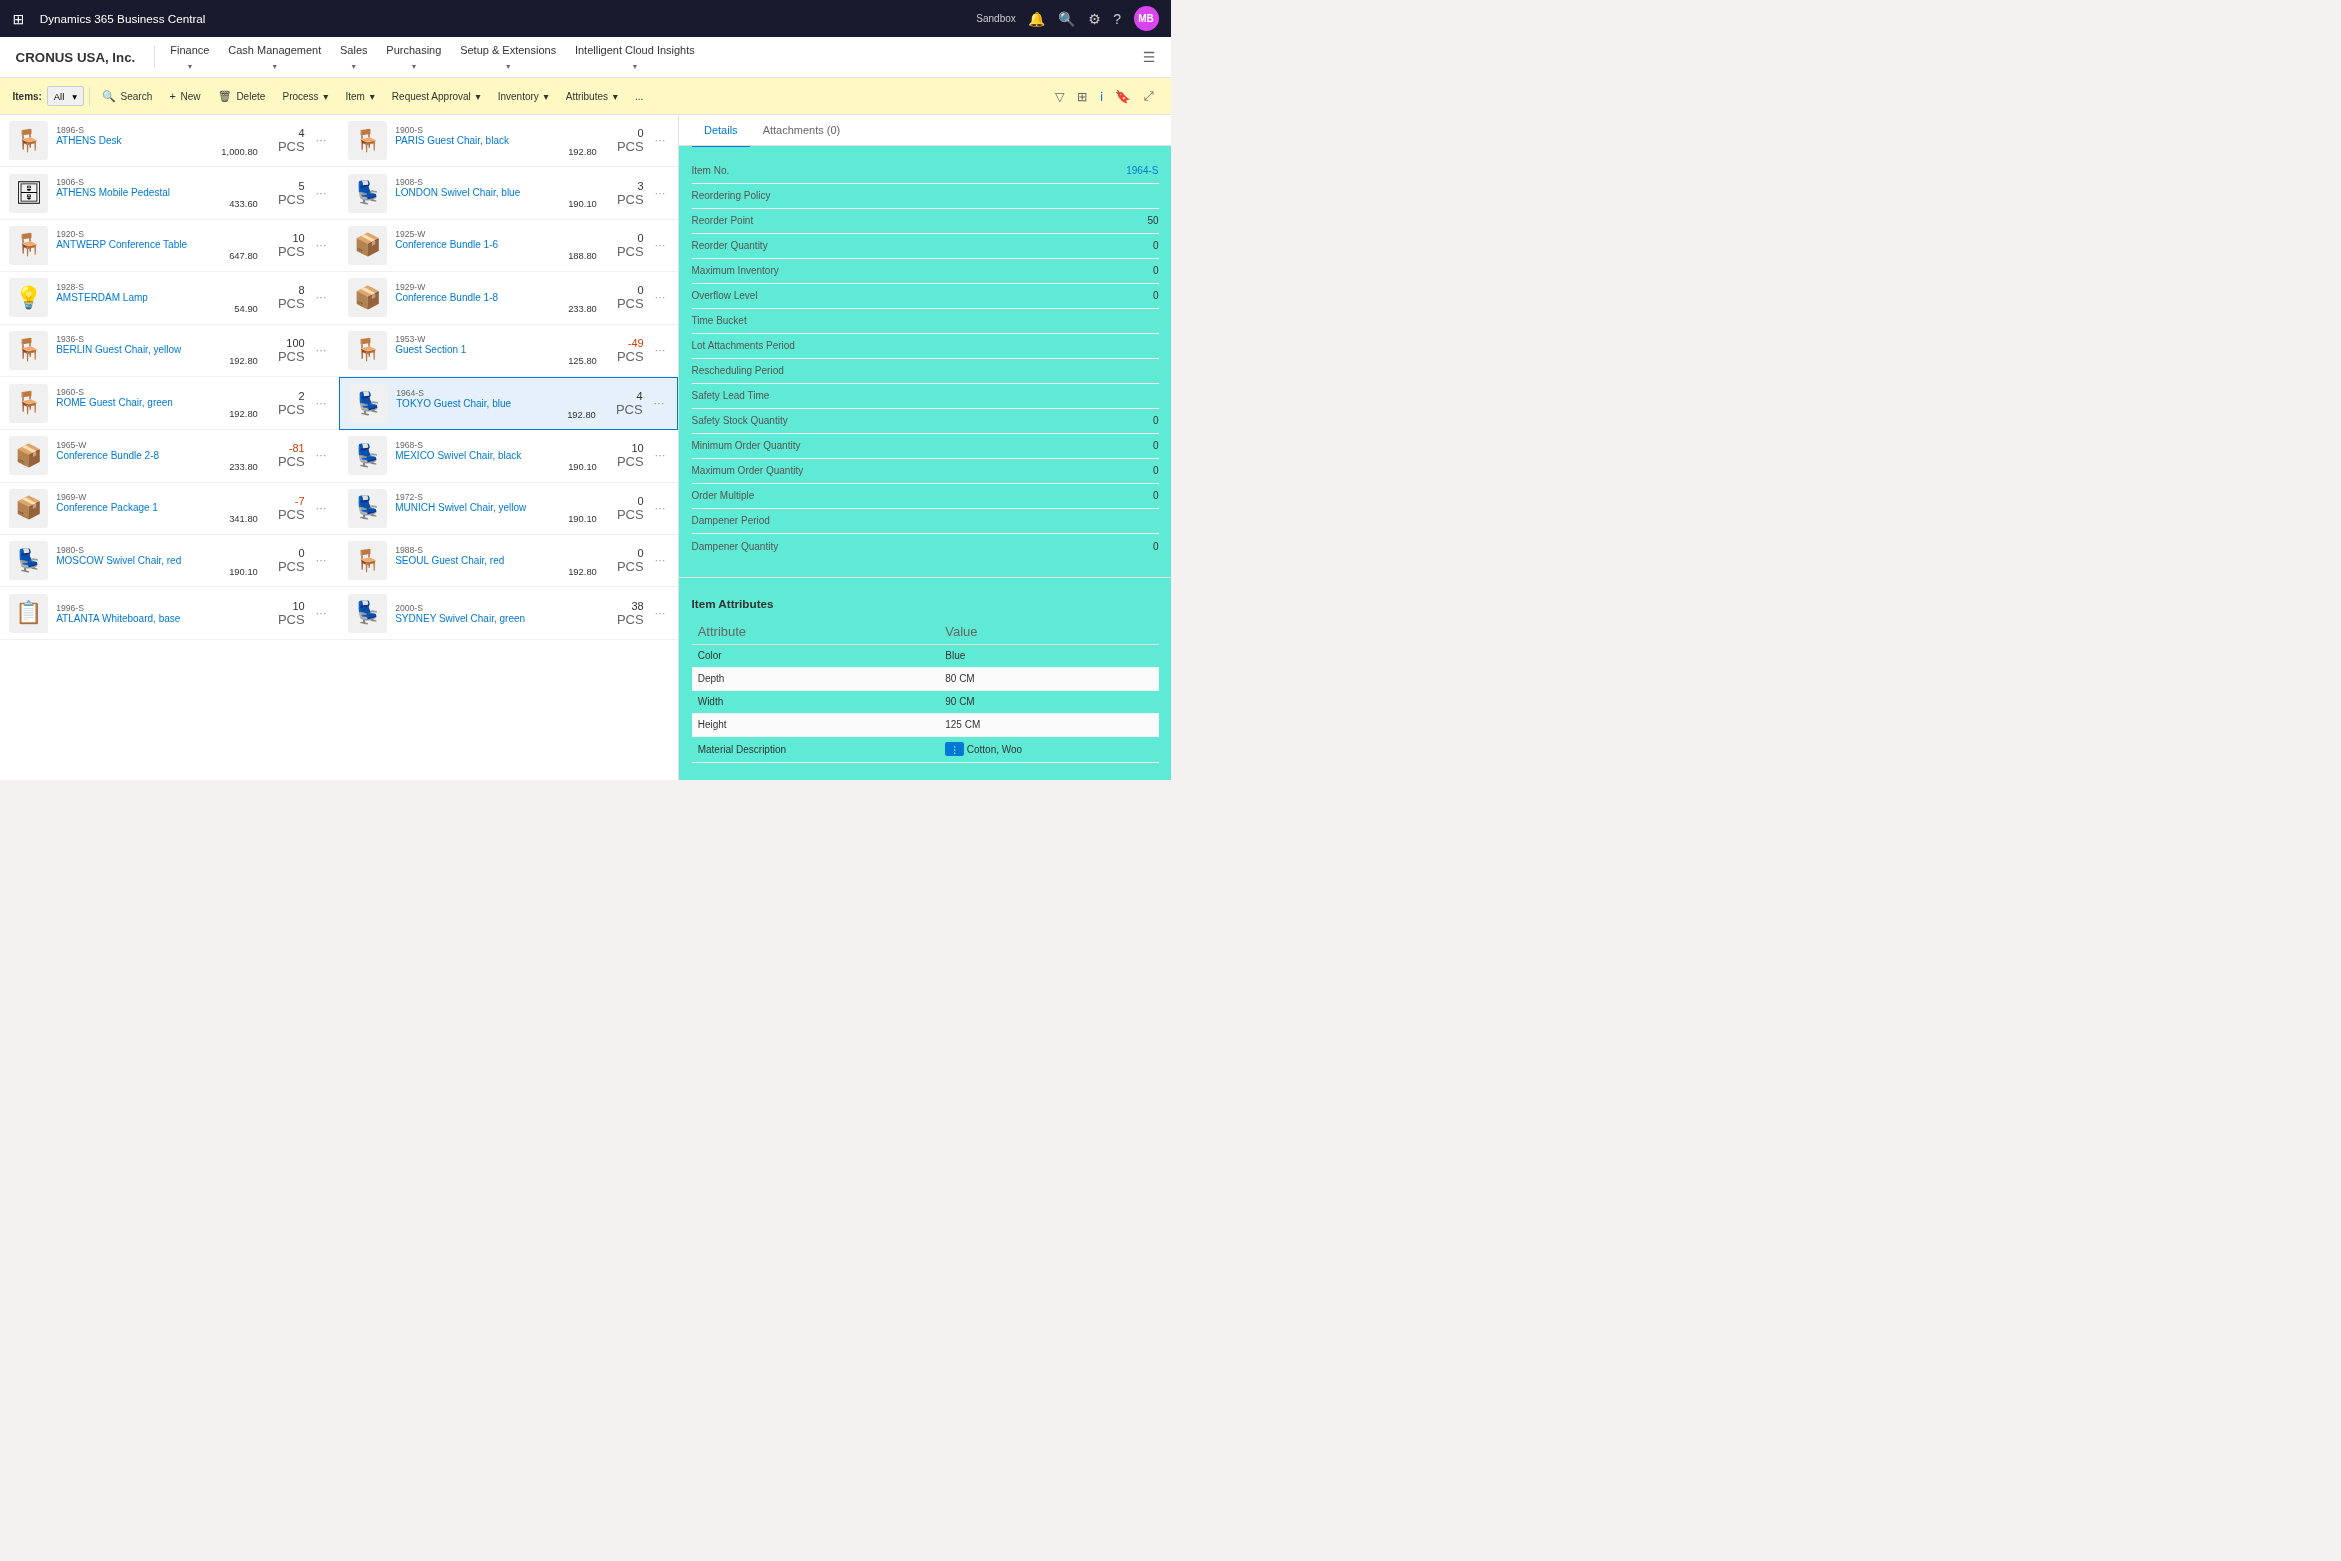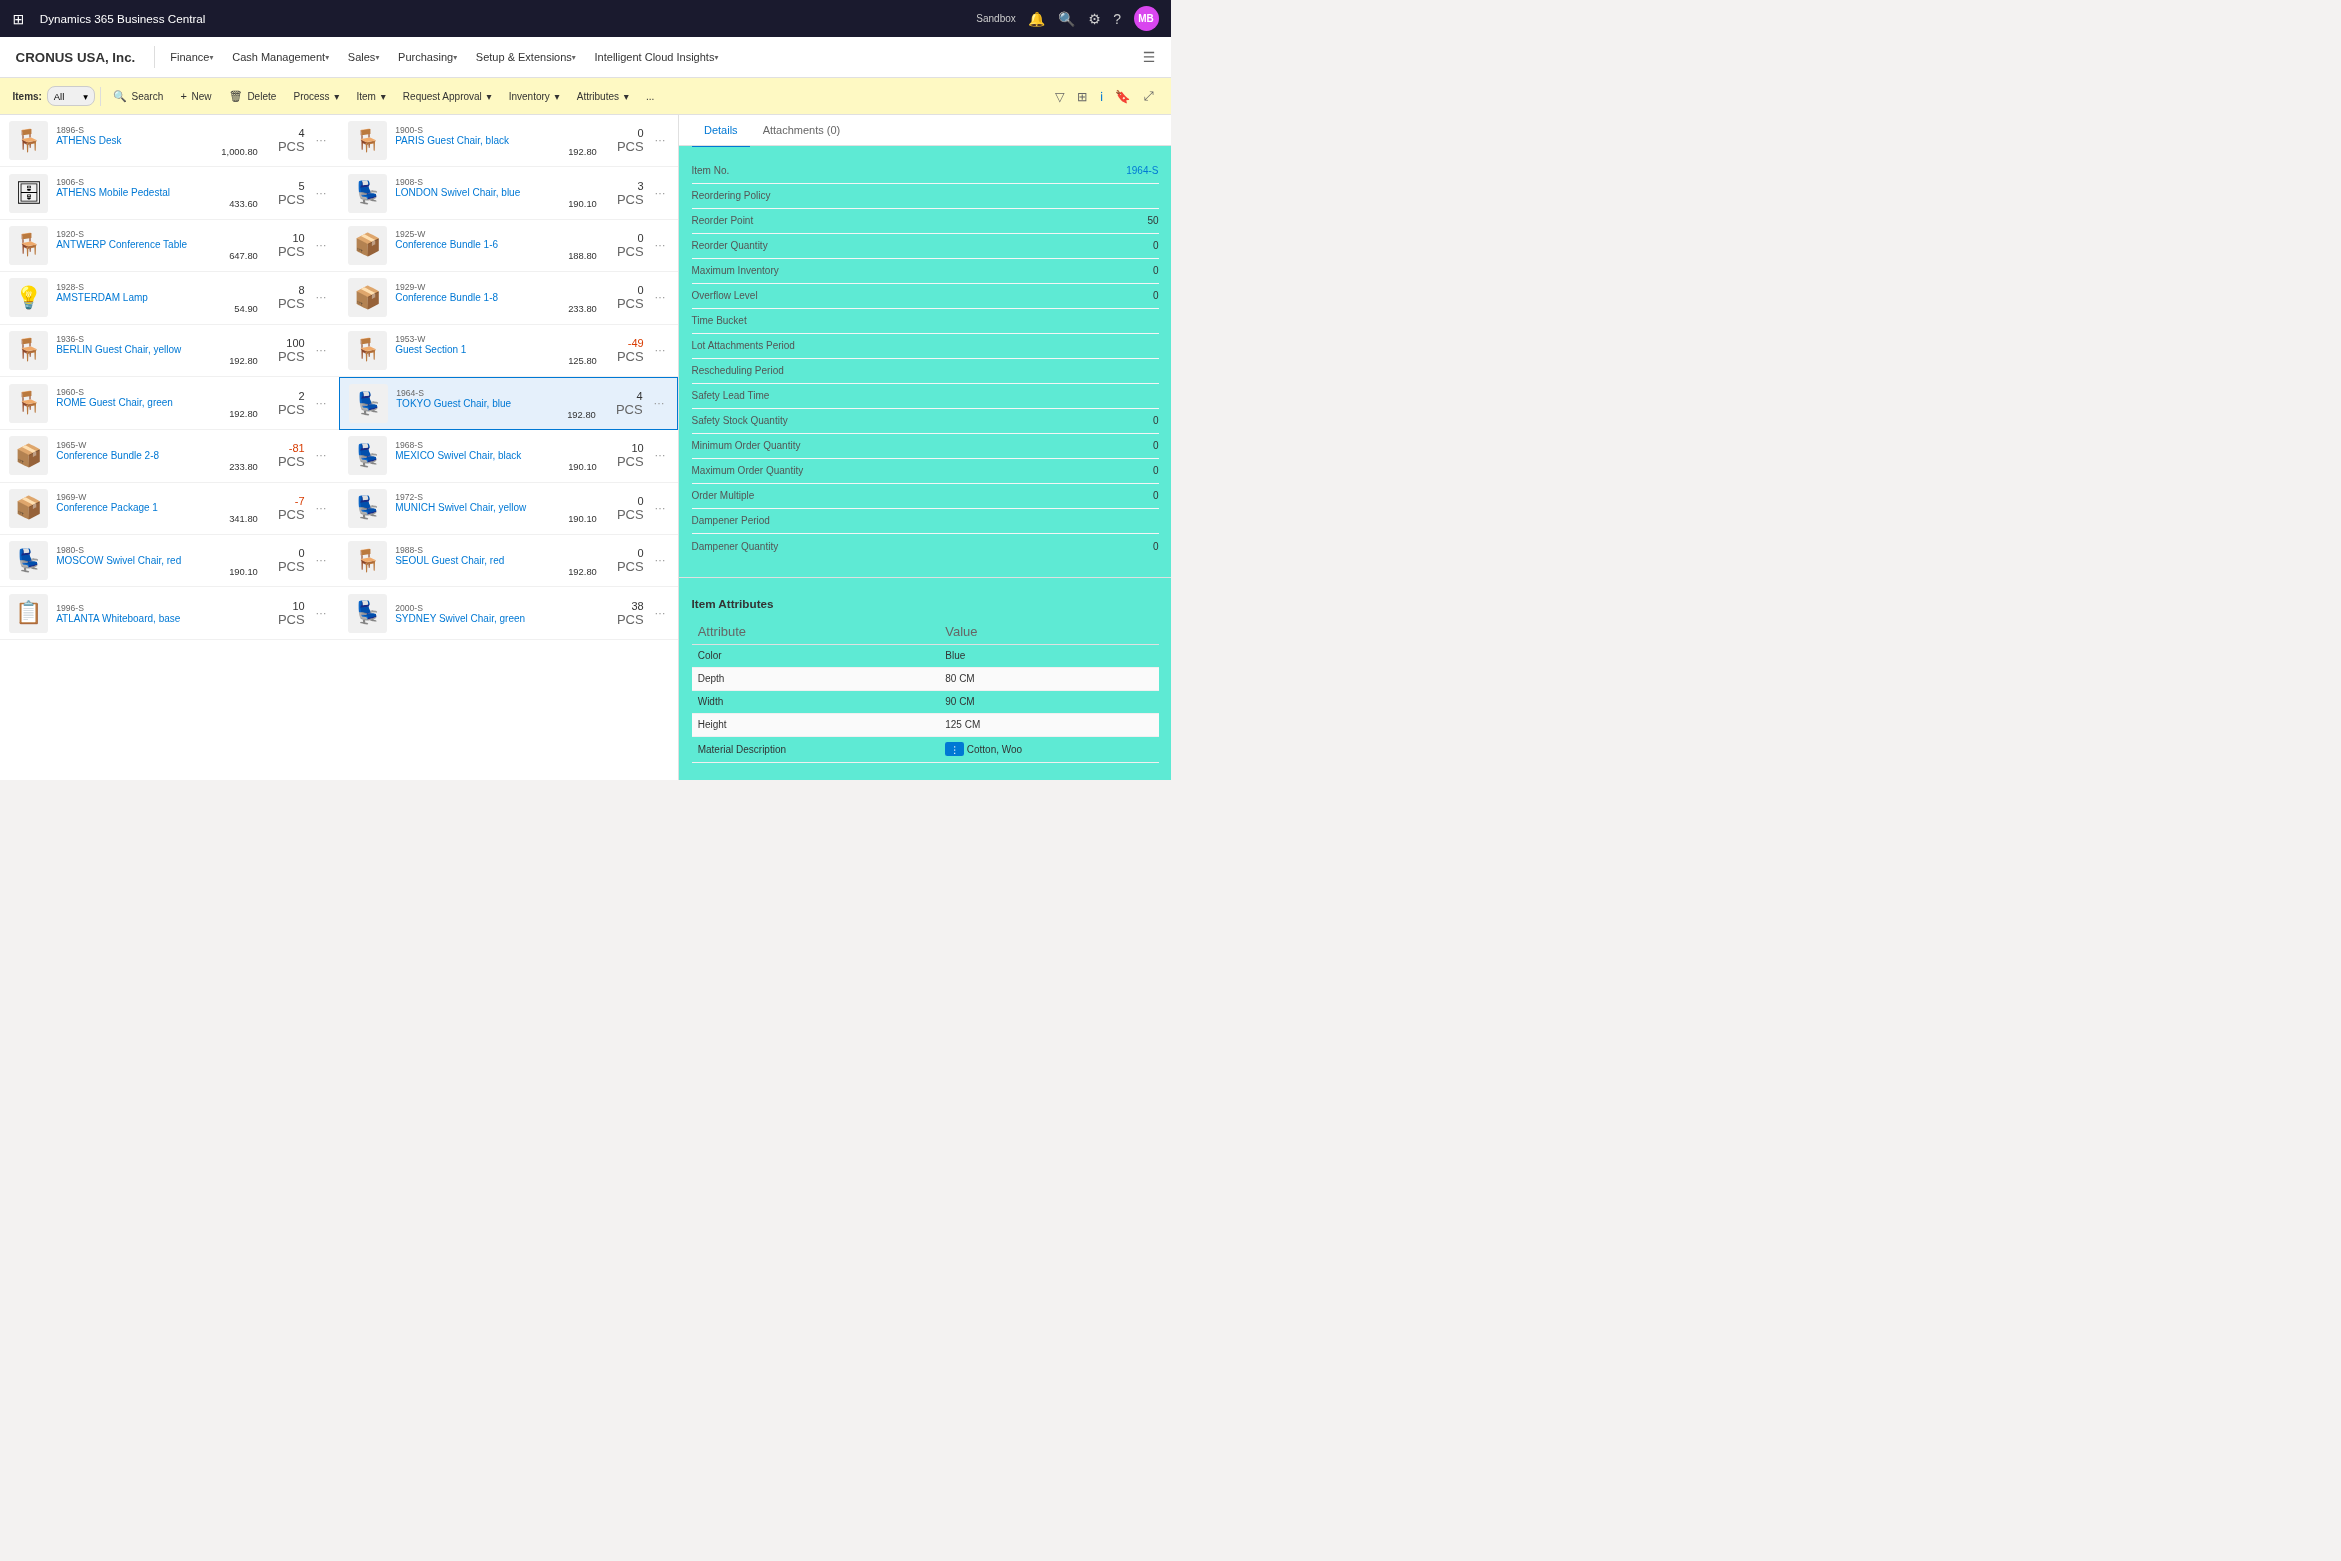--- a/index.html
+++ b/index.html
@@ -33,40 +33,40 @@
       display: flex;
       align-items: center;
       padding: 0 15.6px;
       border-bottom: 0.8px solid #e0e0e0;
       gap: 0;
     }
     .company-name { font-size: 13.3px; font-weight: 600; color: #333; margin-right: 12.5px; }
     .menu-divider { width: 0.8px; height: 22px; background: #ddd; margin: 0 6.2px; }
     .menu-item {
       font-size: 11px; color: #333; padding: 6.2px 9.4px; cursor: pointer;
-      display: flex; align-items: center; gap: 0; border-radius: 3.1px;
+      display: flex; align-items: center; gap: 6px; border-radius: 3.1px; flex-direction: column;
     }
     .menu-item-arrow { font-size: 7.8px; color: #666; }
     .menu-bar-right { margin-left: auto; }
     .hamburger-icon { font-size: 14px; cursor: pointer; color: #666; }
 
     
     .toolbar {
       background: #fef9c3;
       height: 37px;
       display: flex;
       align-items: center;
       padding: 0 12.5px;
       border-bottom: 0.8px solid #e0e0e0;
       gap: 1.6px;
     }
     .toolbar-label { font-size: 10px; font-weight: 600; color: #333; margin-right: 3.1px; }
     .toolbar-filter-btn {
-      background: #f0f0f0; border: 0.8px solid #ccc; border-radius: 8px;
-      padding: 3.1px 6.2px; font-size: 9.4px; cursor: pointer; display: flex; align-items: center; gap: 19px;
+      background: #f0f0f0; border: 0.8px solid #ccc; border-radius: 2px;
+      padding: 3.1px 6.2px; font-size: 9.4px; cursor: pointer; display: flex; align-items: center; gap: 8px;
     }
     .toolbar-btn {
       padding: 4.7px 7.8px; font-size: 10px; color: #333; cursor: pointer;
       display: flex; align-items: center; gap: 4.7px; border-radius: 3.1px; border: none; background: transparent;
     }
     .toolbar-btn-icon { font-size: 11px; }
     .toolbar-separator { width: 0.8px; height: 19px; background: #ddd; margin: 0 3.1px; }
     .toolbar-right { margin-left: auto; display: flex; align-items: center; gap: 3.1px; }
     .toolbar-icon-btn {
       padding: 4.7px; cursor: pointer; border-radius: 3.1px; color: #666; font-size: 12.5px;

